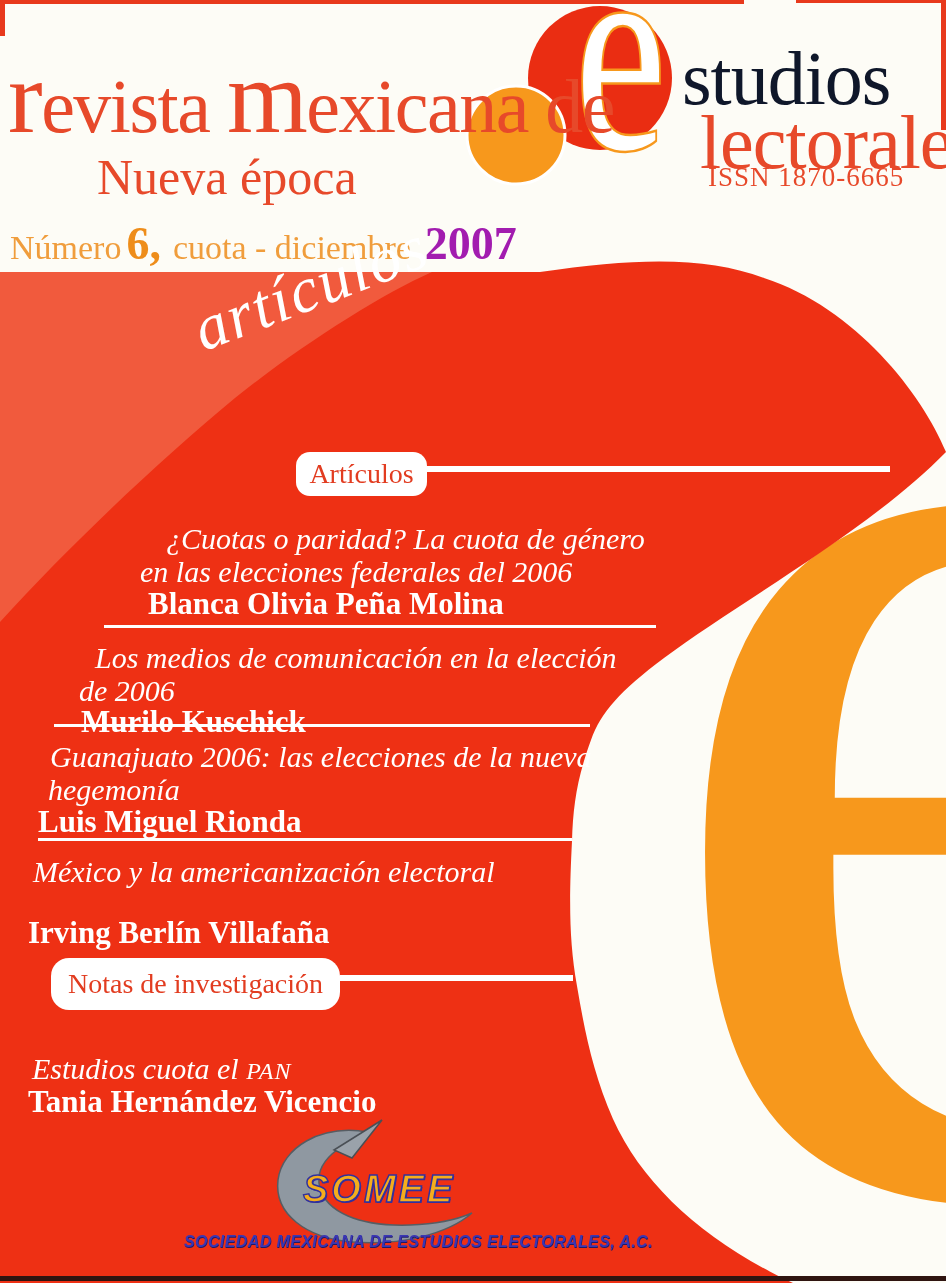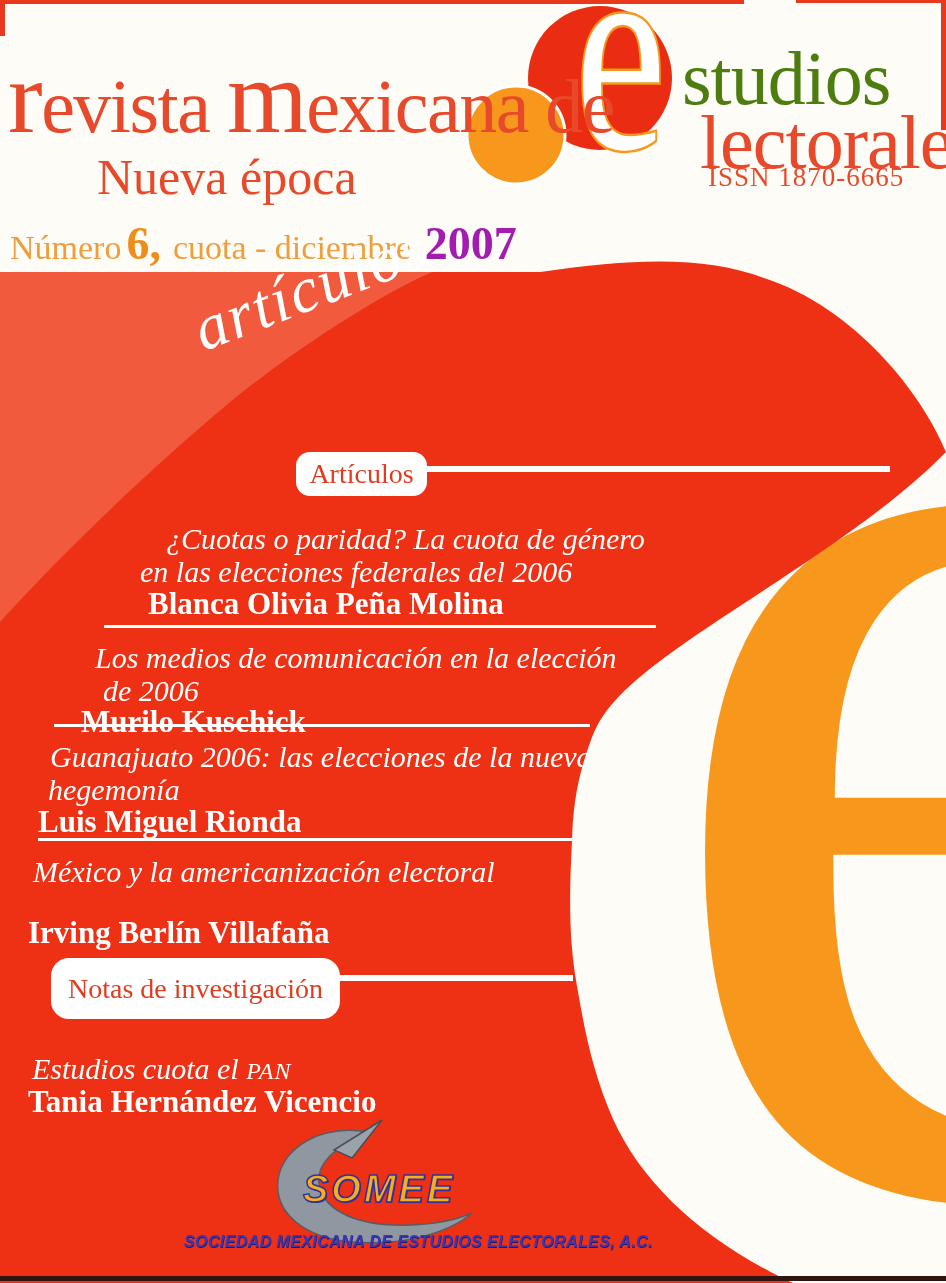--- a/index.html
+++ b/index.html
@@ -8,41 +8,41 @@
     background:#fdfcf6;overflow:hidden;
     font-family:"Liberation Serif", serif;
   }
   .layer{position:absolute;inset:0;}
   svg{display:block;}
   .t{position:absolute;white-space:nowrap;line-height:1;}
 
   
   .masthead{top:45px;left:8px;color:#e7492a;font-size:76px;letter-spacing:-1.5px;}
   .masthead .big{font-size:104px;}
-  .word-studios{top:40px;left:682px;color:#4d7c0f;font-size:76px;letter-spacing:-1px;}
+  .word-studios{top:40px;left:682px;color:#0f172a;font-size:76px;letter-spacing:-1px;}
   .word-lectorales{top:104px;left:700px;color:#e7492a;font-size:76px;letter-spacing:-1px;}
   .subtitle{top:152px;left:97px;color:#e7492a;font-size:50px;}
   .issn{top:164px;left:708px;color:#e7492a;font-size:27px;letter-spacing:1px;}
 
   .issue-line{top:221px;left:10px;display:flex;align-items:baseline;}
   .issue-label{color:#f09d3c;font-size:34px;text-align:center;}
   .issue-number{color:#ee8d1a;font-size:46px;font-weight:bold;margin-left:5px;}
   .issue-period{color:#f09d3c;font-size:34px;margin-left:12px;}
   .issue-year{color:#a21caf;font-size:46px;font-weight:bold;margin-left:14px;}
 
   
   .script-title{
     top:300px;left:196px;color:#ffffff;font-size:64px;font-style:italic;
     transform:rotate(-21deg);transform-origin:0 50%;letter-spacing:2px;
   }
 
   
   .pill{position:absolute;background:#ffffff;display:flex;align-items:center;justify-content:center;}
   .pill-articulos{left:296px;top:452px;width:131px;height:44px;border-radius:14px;}
-  .pill-notas{left:51px;top:958px;width:289px;height:61px;border-radius:18px;}
+  .pill-notas{left:51px;top:958px;width:289px;height:52px;border-radius:18px;}
   .pill-label{color:#e23c20;font-size:28px;}
   .wline{position:absolute;background:#ffffff;}
   .rule-articulos{left:427px;top:466px;width:463px;height:6px;}
   .rule-1{left:104px;top:625px;width:552px;height:3px;}
   .rule-2{left:54px;top:724px;width:536px;height:3px;}
   .rule-3{left:38px;top:838px;width:534px;height:3px;}
   .rule-notas{left:340px;top:975px;width:233px;height:6px;}
 
   
   .a-title{color:#fff;font-size:30px;font-style:italic;}
@@ -139,21 +139,21 @@
   <div class="pill pill-notas">
     <span class="pill-label">Notas de investigación</span>
   </div>
   <div class="wline rule-notas"></div>
 
   <div class="t a-title" style="left:166px;top:524px;">¿Cuotas o paridad? La cuota de género</div>
   <div class="t a-title" style="left:140px;top:557px;">en las elecciones federales del 2006</div>
   <div class="t a-author" style="left:148px;top:588px;">Blanca Olivia Peña Molina</div>
 
   <div class="t a-title" style="left:95px;top:643px;">Los medios de comunicación en la elección</div>
-  <div class="t a-title" style="left:79px;top:676px;margin-left:24px;">de 2006</div>
+  <div class="t a-title" style="left:79px;top:676px;">de 2006</div>
   <div class="t a-author" style="left:81px;top:706px;">Murilo Kuschick</div>
 
   <div class="t a-title" style="left:50px;top:742px;">Guanajuato 2006: las elecciones de la nueva</div>
   <div class="t a-title" style="left:48px;top:775px;">hegemonía</div>
   <div class="t a-author" style="left:38px;top:806px;">Luis Miguel Rionda</div>
 
   <div class="t a-title" style="left:33px;top:857px;">México y la americanización electoral</div>
   <div class="t a-author" style="left:28px;top:888px;margin-top:29px;">Irving Berlín Villafaña</div>
 
   <div class="t a-title" style="left:32px;top:1054px;"><span>Estudios cuota el </span><span class="acronym">PAN</span></div>

